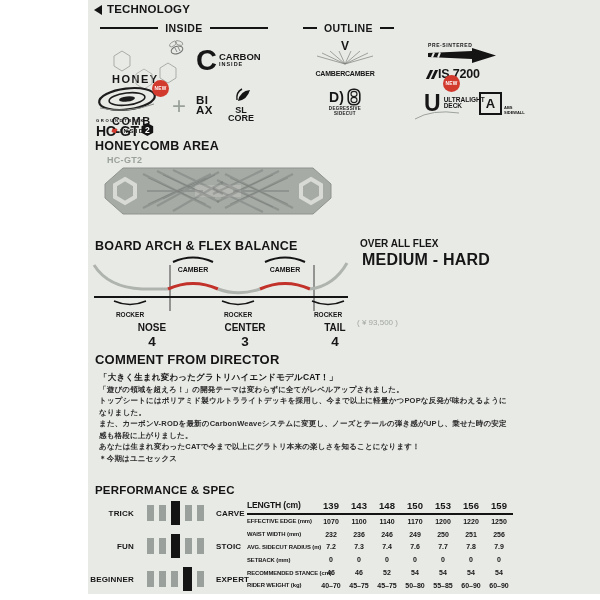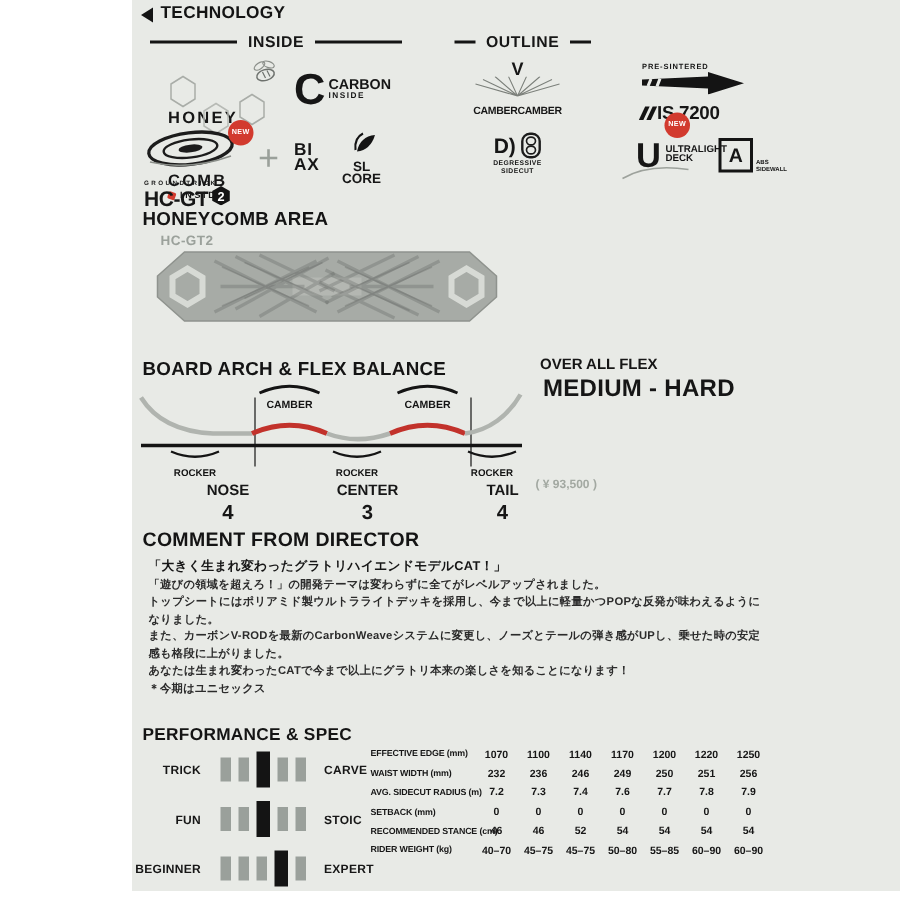--- a/index.html
+++ b/index.html
@@ -53,21 +53,21 @@
   .model-sub{font-size:9px;font-weight:bold;color:#9ba19b;letter-spacing:.3px;}
   
   .zone{position:absolute;width:70px;text-align:center;}
   .zone .zl{font-size:10px;font-weight:bold;}
   .zone .zv{font-size:13.5px;font-weight:bold;margin-top:1px;}
   
   .flex-head{font-size:10px;font-weight:bold;}
   .flex-val{font-size:16px;font-weight:bold;letter-spacing:.2px;}
   .price{display:flex;align-items:baseline;gap:6px;color:#a2a8a1;}
   .price .pm{font-size:19px;font-weight:bold;letter-spacing:-.4px;}
-  .price .pt{font-size:8px;font-weight:bold;text-align:right;}
+  .price .pt{font-size:8px;font-weight:normal;text-align:right;}
   
   .cline{font-size:7.5px;font-weight:bold;color:#2b2b2b;line-height:11.5px;letter-spacing:.2px;}
   .cline.first{font-size:8.5px;color:#161616;}
   
   .rating-row{position:absolute;left:76px;display:flex;align-items:center;height:26px;}
   .rl{width:58px;text-align:right;font-size:8px;font-weight:bold;letter-spacing:.2px;}
   .bars{display:flex;align-items:center;gap:5px;margin:0 12px;width:58px;justify-content:center;}
   .bar{width:7px;height:16px;background:#9aa09b;}
   .bar.sel{width:9px;height:24px;background:#141414;}
   .rr{font-size:8px;font-weight:bold;letter-spacing:.2px;text-align:right;}
@@ -313,20 +313,30 @@
         <div class="bar"></div>
         <div class="bar"></div>
         <div class="bar"></div>
         <div class="bar sel"></div>
         <div class="bar"></div>
       </div>
     <div class="rr">EXPERT</div>
   </div>
 
   <div class="spec-table">
+    <div class="trow head">
+      <div class="tlabel">LENGTH (cm)</div>
+    <div class="tcell">139</div>
+        <div class="tcell">143</div>
+        <div class="tcell">148</div>
+        <div class="tcell">150</div>
+        <div class="tcell">153</div>
+        <div class="tcell">156</div>
+        <div class="tcell">159</div>
+      </div>
     <div>
         <div class="trow">
           <div class="tlabel">EFFECTIVE EDGE (mm)</div>
           <div class="tcell">1070</div>
           <div class="tcell">1100</div>
           <div class="tcell">1140</div>
           <div class="tcell">1170</div>
           <div class="tcell">1200</div>
           <div class="tcell">1220</div>
           <div class="tcell">1250</div>

